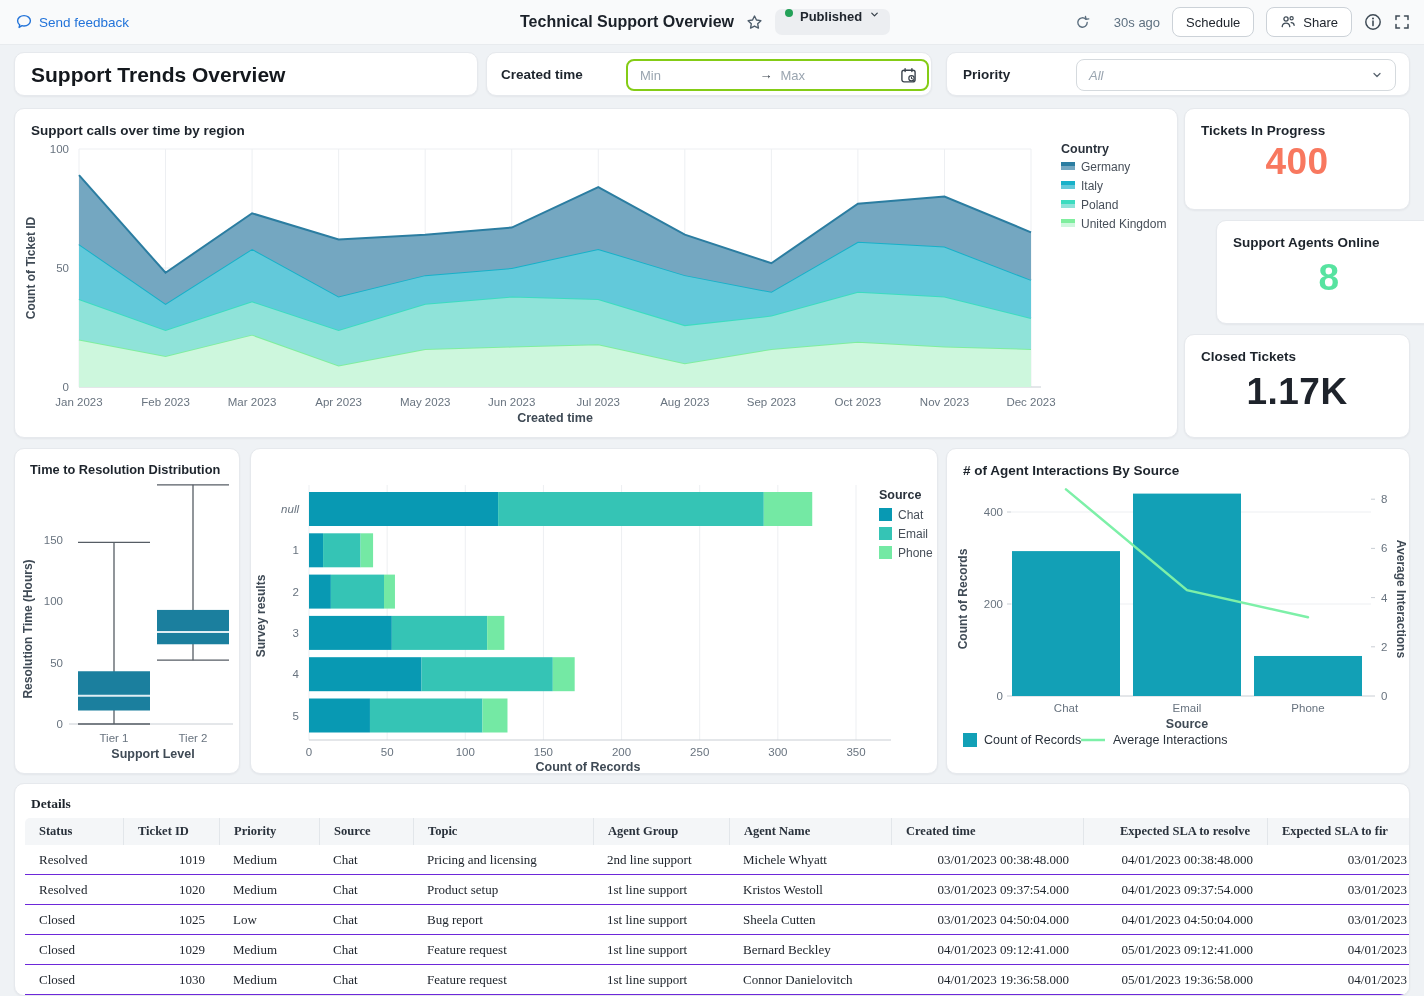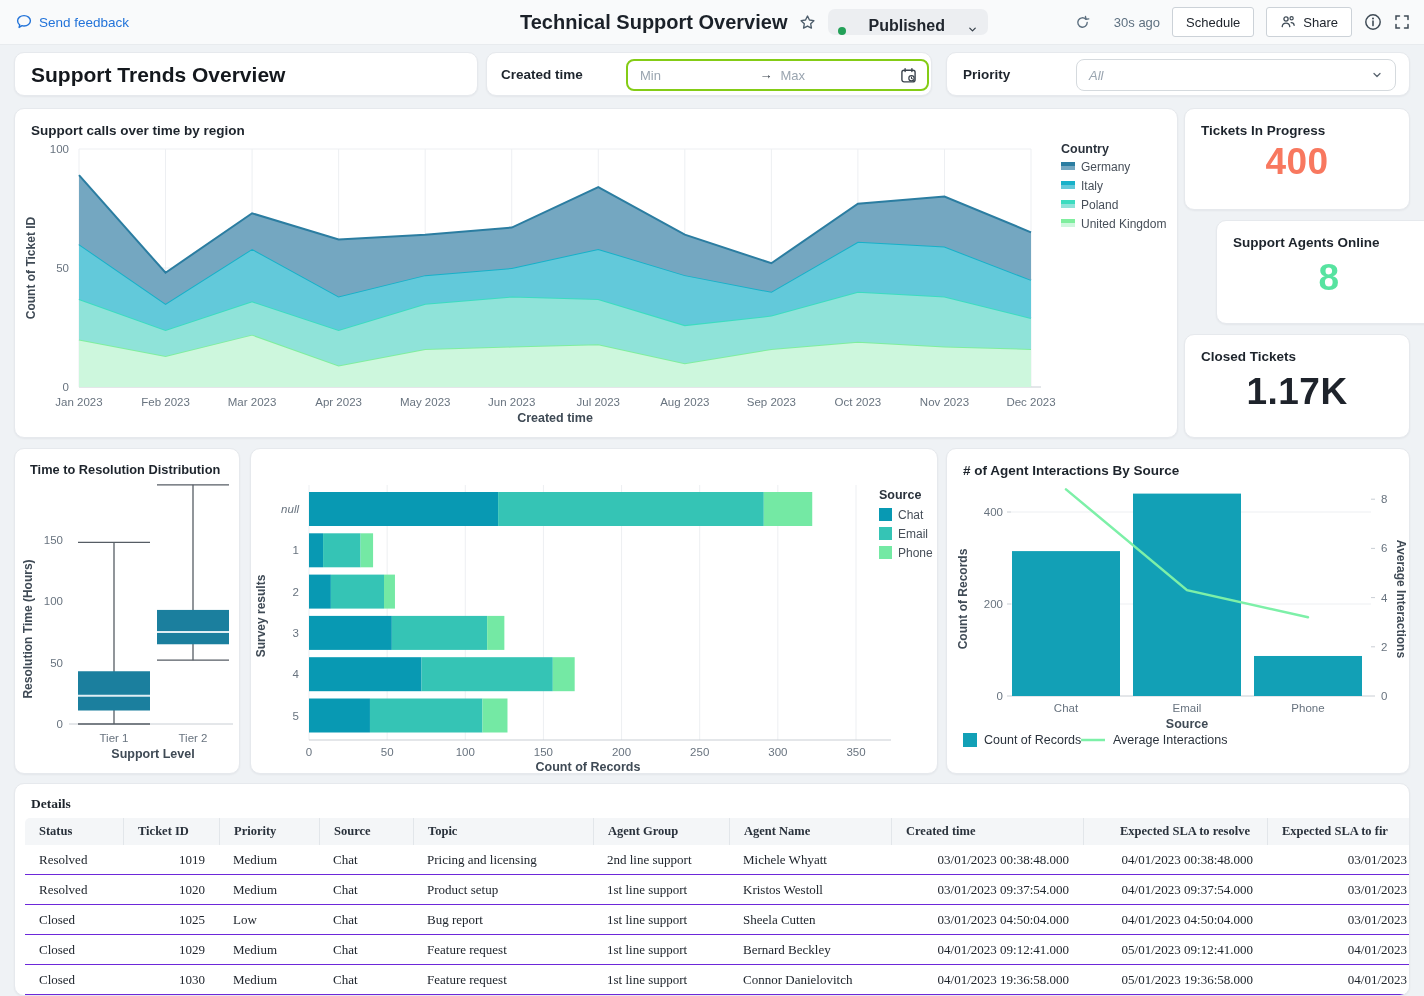--- a/index.html
+++ b/index.html
@@ -2,26 +2,26 @@
 <html><head>
 <meta charset="utf-8">
 <style>
   html,body{margin:0;padding:0;}
   body{width:1424px;height:996px;background:#eff2f5;font-family:"Liberation Sans",sans-serif;position:relative;overflow:hidden;color:#20262e;}
   .card{position:absolute;background:#fff;border:1px solid #e6e9ed;border-radius:10px;box-shadow:0 1px 2px rgba(16,24,40,.05);box-sizing:border-box;}
   
   .topbar{position:absolute;left:0;top:0;width:1424px;height:44px;background:#f9fafb;border-bottom:1px solid #e8ebee;}
   .tb-left{position:absolute;left:16px;top:0;height:44px;display:flex;align-items:center;gap:7px;color:#2273d9;font-size:13.5px;font-weight:500;cursor:pointer;}
   .tb-center{position:absolute;left:520px;top:0;height:44px;display:flex;align-items:center;gap:12px;}
-  .tb-title{font-size:20px;font-weight:600;color:#1b2129;}
-  .pill{display:flex;align-items:flex-end;gap:22px;background:#eceef1;border:none;border-radius:7px;height:26px;padding:0 10px;font-family:inherit;font-size:16px;font-weight:600;color:#20262e;cursor:pointer;}
+  .tb-title{font-size:16px;font-weight:600;color:#1b2129;}
+  .pill{display:flex;align-items:flex-start;gap:7px;background:#eceef1;border:none;border-radius:7px;height:26px;padding:0 10px;font-family:inherit;font-size:13px;font-weight:600;color:#20262e;cursor:pointer;}
   .dot{width:8px;height:8px;border-radius:50%;}
   .tb-right{position:absolute;right:14px;top:0;height:44px;display:flex;align-items:center;gap:12px;}
   .refresh{display:flex;align-items:center;gap:24px;color:#5e7080;font-size:13px;cursor:pointer;}
-  .btn{height:30px;background:#fff;border:1px solid #ccd2d8;border-radius:3px;padding:0 13px;font-family:inherit;font-size:13px;font-weight:500;color:#20262e;display:flex;align-items:center;gap:7px;cursor:pointer;}
+  .btn{height:30px;background:#fff;border:1px solid #ccd2d8;border-radius:8px;padding:0 13px;font-family:inherit;font-size:13px;font-weight:500;color:#20262e;display:flex;align-items:center;gap:7px;cursor:pointer;}
   .icon-btn{display:flex;align-items:center;justify-content:center;color:#3e4a55;cursor:pointer;}
   
   .page-title{font-size:21px;font-weight:700;color:#14181d;line-height:44px;padding-left:16px;}
   .filter-label{font-size:13.5px;font-weight:700;color:#1d242c;}
   .range-box{position:absolute;left:139px;top:6px;width:303px;height:32px;border:2px solid #84cc16;border-radius:8px;background:#fff;display:flex;align-items:center;box-sizing:border-box;padding:0 10px;}
   .range-box input{border:none;outline:none;flex:1;font-family:inherit;font-size:13px;color:#20262e;min-width:0;background:transparent;}
   .range-box input::placeholder{color:#9aa5b0;}
   .range-arrow{color:#39424c;font-size:13px;padding:0 6px 2px 0;}
   .select-box{position:absolute;left:129px;top:6px;width:320px;height:32px;border:1px solid #d5dade;border-radius:8px;background:#fff;display:flex;align-items:center;box-sizing:border-box;padding:0 12px;cursor:pointer;}
   .select-value{flex:1;font-size:13px;font-style:italic;color:#9aa5b0;}

